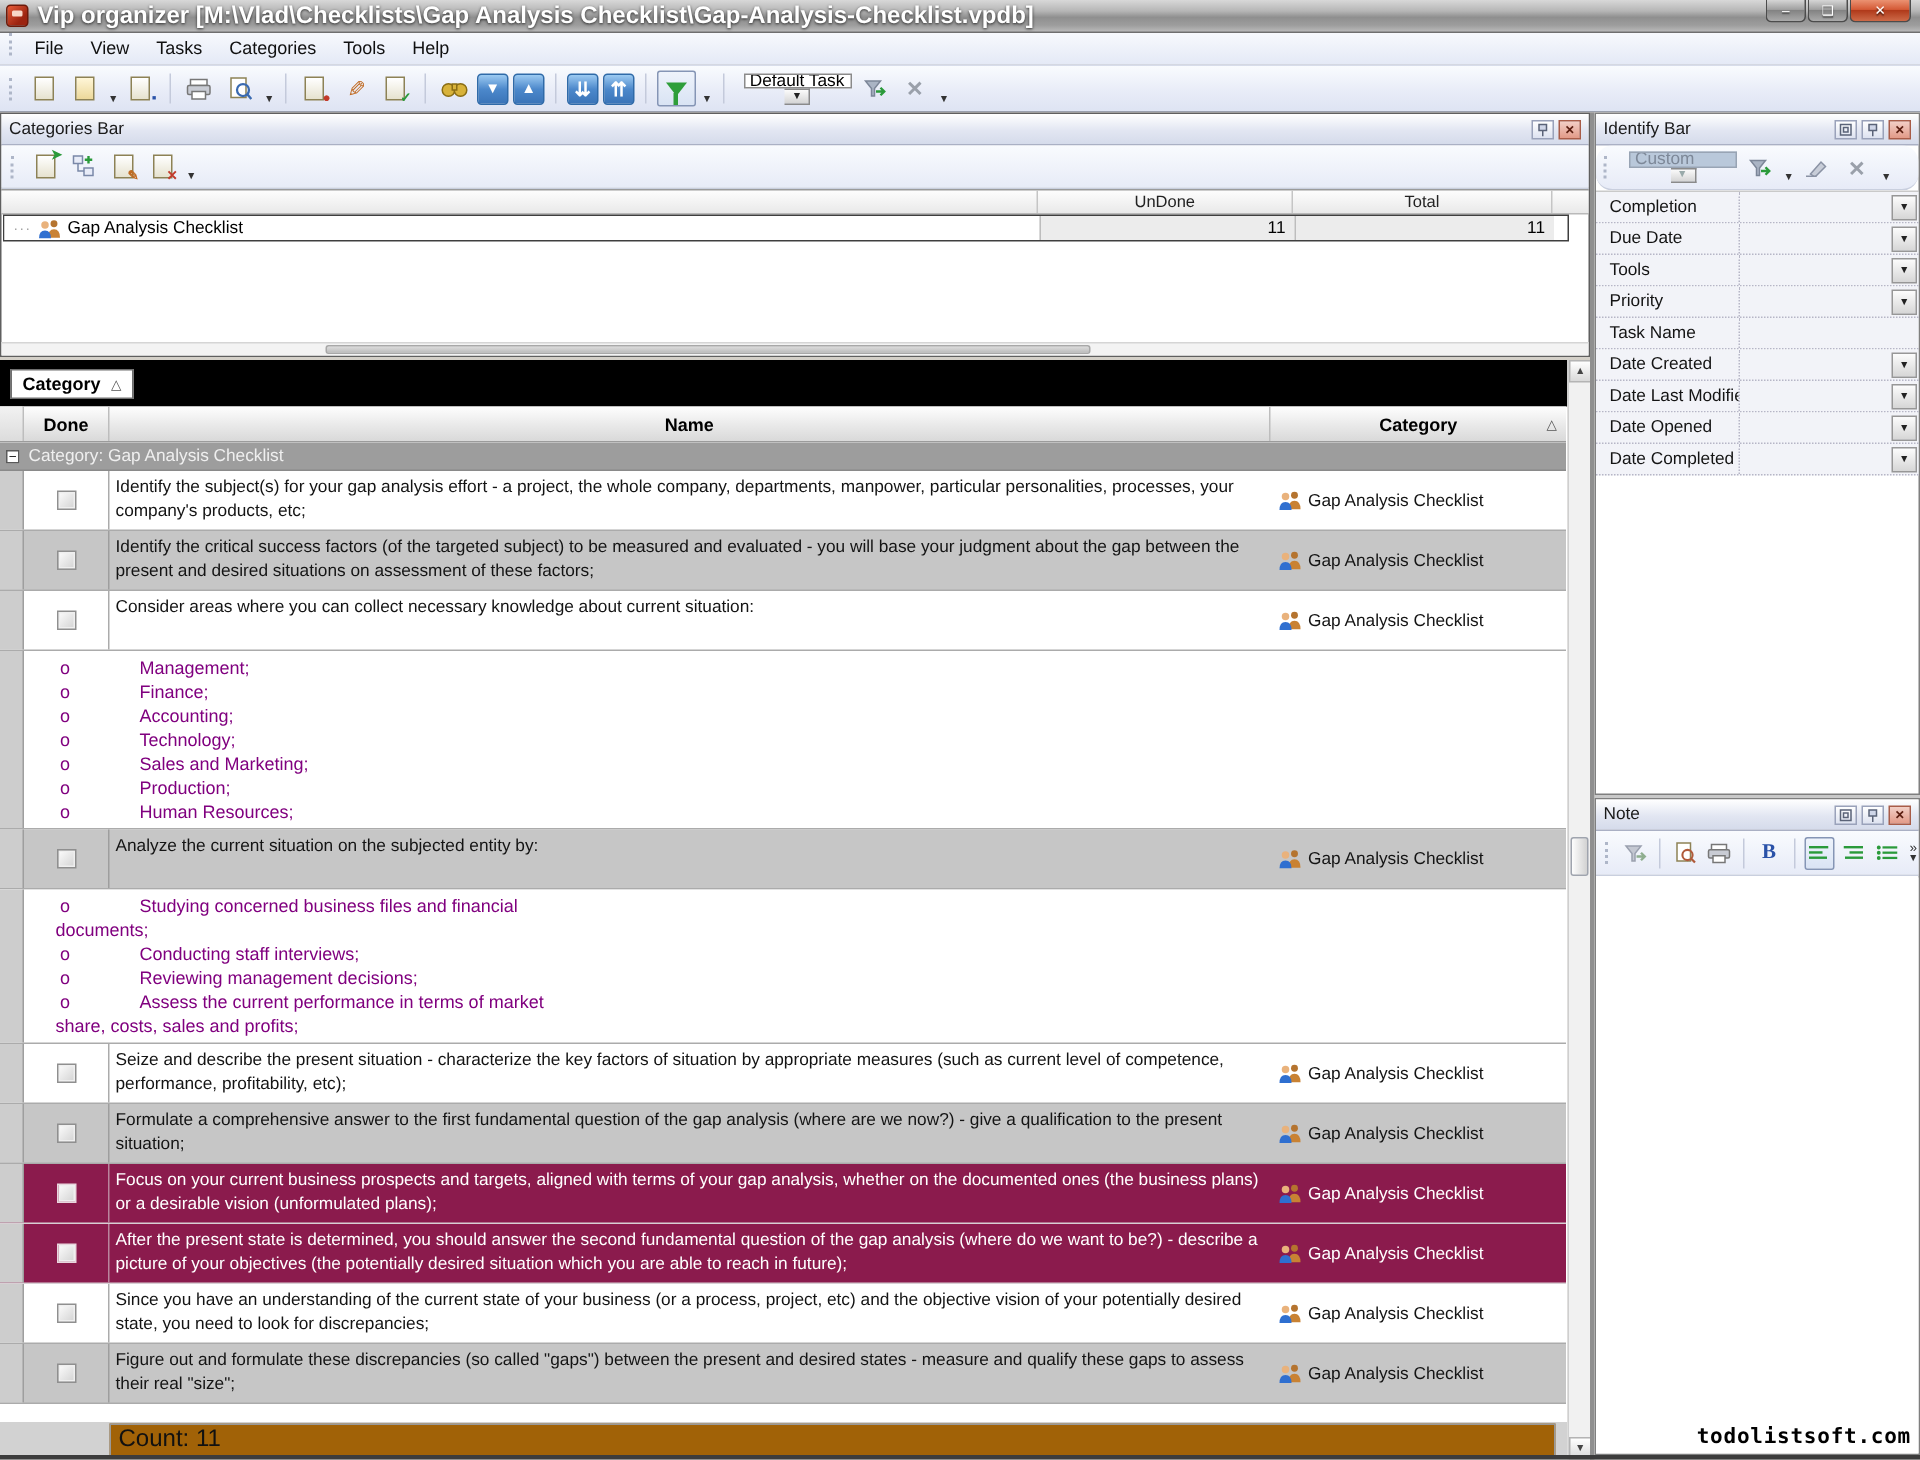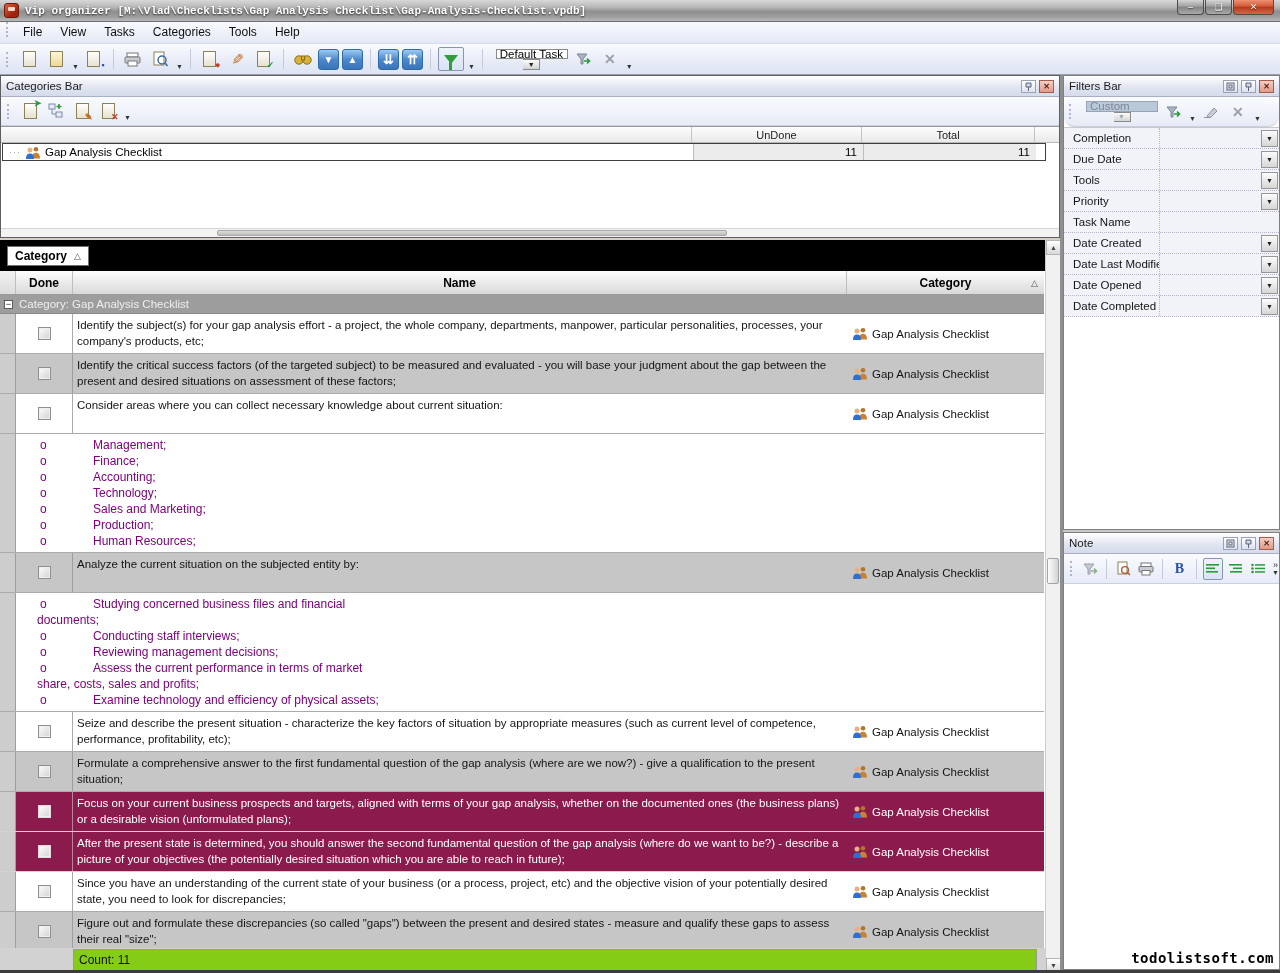--- a/index.html
+++ b/index.html
@@ -16,22 +16,22 @@
     position:absolute; left:0; top:0; width:1280px; height:22px;
     background:linear-gradient(180deg,#d8d8d8 0%,#b6b6b6 35%,#8f8f8f 55%,#9d9d9d 80%,#b9b9b9 100%);
     border-bottom:1px solid #6f6f6f;
     display:flex; align-items:center; padding-left:4px;
   }
   .app-icon { width:15px; height:15px; border-radius:3px;
     background:linear-gradient(135deg,#e85d3a,#9c2410 70%);
     border:1px solid #6d1a0a; position:relative; flex:0 0 auto; }
   .app-icon::after { content:""; position:absolute; left:3px; top:3px; width:7px; height:4px;
     background:#f8d8c8; border-radius:1px; }
-  .title-text { color:#fff; font-weight:bold; font-size:11px; margin-left:6px;
-    text-shadow:0 1px 2px rgba(0,0,0,.75); white-space:nowrap;font-family:Liberation Mono, monospace; }
+  .title-text { color:#fff; font-weight:bold; font-size:16px; margin-left:6px;
+    text-shadow:0 1px 2px rgba(0,0,0,.75); white-space:nowrap; }
   .win-controls { position:absolute; right:6px; top:0; display:flex; gap:1px; }
   .win-btn { width:27px; height:15px; border:1px solid #4c4c4c; border-top:none;
     border-radius:0 0 4px 4px; color:#fff; font-size:9px; line-height:9px;
     display:flex; align-items:center; justify-content:center;
     background:linear-gradient(#d5d5d5,#a0a0a0 45%,#838383 50%,#aaaaaa);
     text-shadow:0 1px 1px rgba(0,0,0,.6); }
   .win-btn.close { width:41px;
     background:linear-gradient(#eb9272,#d45a36 45%,#b03a1b 50%,#cd6a48); }
 
   
@@ -142,22 +142,22 @@
   .c-name { flex:0 0 774px; font-size:11.5px; line-height:16px; padding:3px 6px 0 4px; color:#141414; }
   .trow.selected .c-name { color:#fff; }
   .c-cat { flex:1; display:flex; align-items:center; gap:4px; padding-left:5px; font-size:11.5px; color:#141414; }
   .trow.selected .c-cat { color:#fff; }
   .c-bullets { flex:0 0 831px; border-right:0; padding:3px 0 3px 21px; font-size:12px; line-height:16px; color:var(--bullet,#80007f); }
   .bl { width:358px; }
   .bo { display:inline-block; width:56px; padding-left:3px; }
   .people { flex:0 0 auto; }
 
   .grid-footer { position:absolute; left:0; bottom:0; width:1045px; height:25px; background:#d2d2d2; }
-  .count-box { position:absolute; left:73px; right:8px; top:1px; height:22px; background:#84cc16;
-    border:1px solid #999; display:flex; align-items:center; padding-left:5px; font-size:12px; color:#111; }
+  .count-box { position:absolute; left:73px; right:8px; top:1px; height:22px; background:#a16207;
+    border:1px solid #999; display:flex; align-items:center; padding-left:5px; font-size:16px; color:#111; }
 
   .grid-vscroll { position:absolute; left:1045px; top:165px; width:15px; bottom:0; background:#f1f1f1; border-left:1px solid #cfcfcf; }
   .sc-btn { width:15px; height:15px; display:flex; align-items:center; justify-content:center;
     font-size:7px; color:#444; background:linear-gradient(#ffffff,#d9d9d9); border:1px solid #b4b4b4; }
   .sc-btn.bottom { position:absolute; bottom:0; }
   .sc-thumb { position:absolute; left:1px; width:12px; height:26px; top:318px;
     background:linear-gradient(90deg,#fdfdfd,#d2d2d2); border:1px solid #9fa4ae; border-radius:2px; }
 
   
   .filters-panel { position:absolute; left:0; top:0; width:217px; height:455px;
@@ -455,21 +455,20 @@
                 <span class="cat-txt">Gap Analysis Checklist</span>
               </span>
             </div>
             <div class="trow white">
               <span class="c-gut"></span>
               <span class="c-bullets">
                 <div class="bl"><span class="bo">o</span>Studying concerned business files and financial documents;</div>
                 <div class="bl"><span class="bo">o</span>Conducting staff interviews;</div>
                 <div class="bl"><span class="bo">o</span>Reviewing management decisions;</div>
                 <div class="bl"><span class="bo">o</span>Assess the current performance in terms of market share, costs, sales and profits;</div>
-                <div class="bl"><span class="bo">o</span>Examine technology and efficiency of physical assets;</div>
               </span>
               <span class="c-cat"></span>
             </div>
             <div class="trow task white">
               <span class="c-gut"></span>
               <span class="c-done">
                 <span class="cb"></span>
               </span>
               <span class="c-name">Seize and describe the present situation - characterize the key factors of situation by appropriate measures (such as current level of competence, performance, profitability, etc);</span>
               <span class="c-cat">
@@ -574,21 +573,21 @@
         <span class="sc-btn bottom">▼</span>
       </div>
     </div>
 
     <div class="dock-split"></div>
 
     <div class="right-dock">
 
       <div class="filters-panel">
         <div class="panel-header">
-          <span class="panel-title">Filters Bar</span>
+          <span class="panel-title">Identify Bar</span>
           <span class="ph-btn">
             <svg width="9" height="9" viewBox="0 0 9 9">
                 <rect x="1" y="1" width="7" height="7" fill="none" stroke="#5a6378"></rect>
                 <rect x="3" y="3" width="3" height="3" fill="none" stroke="#5a6378"></rect>
               </svg>
           </span>
           <span class="ph-btn">
             <svg width="9" height="9" viewBox="0 0 9 9">
                 <path d="M2 1 L7 1 L7 5 L2 5 Z M4.5 5 L4.5 9" stroke="#5a6378" fill="#cfd6e8"></path>
               </svg>

